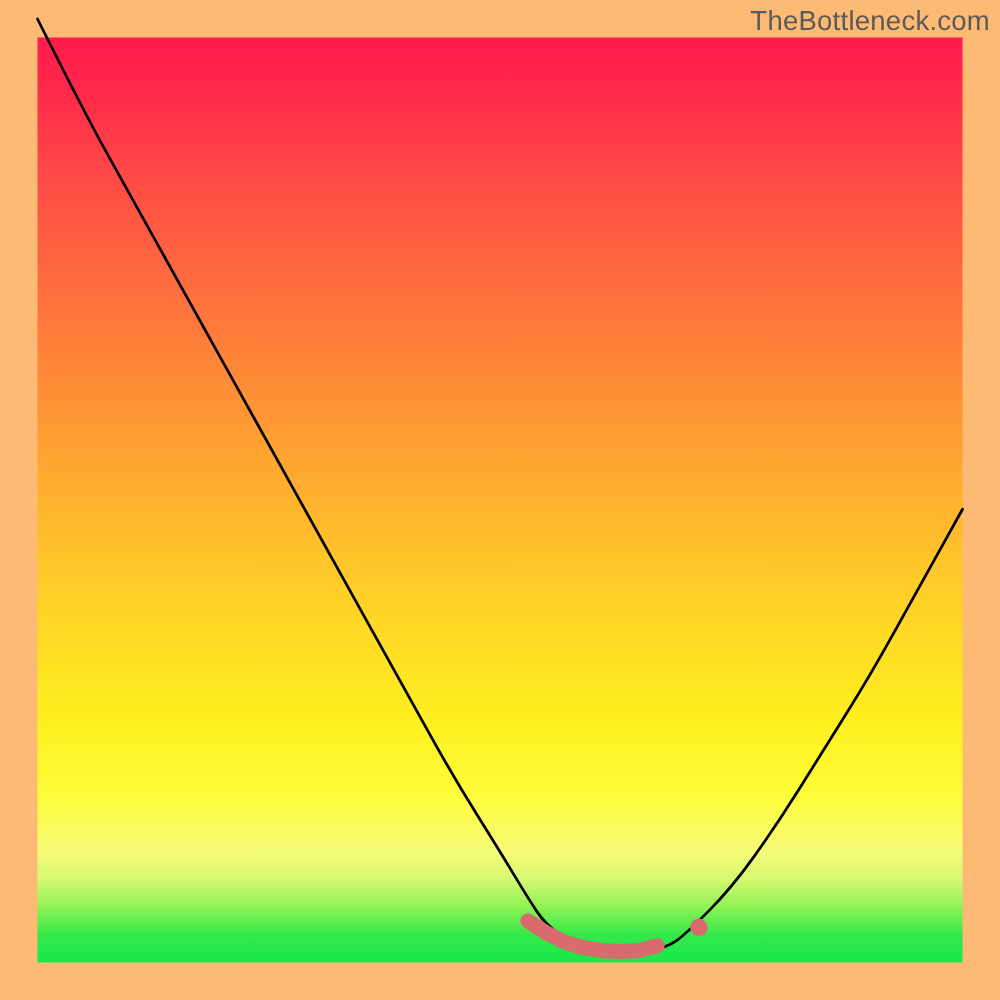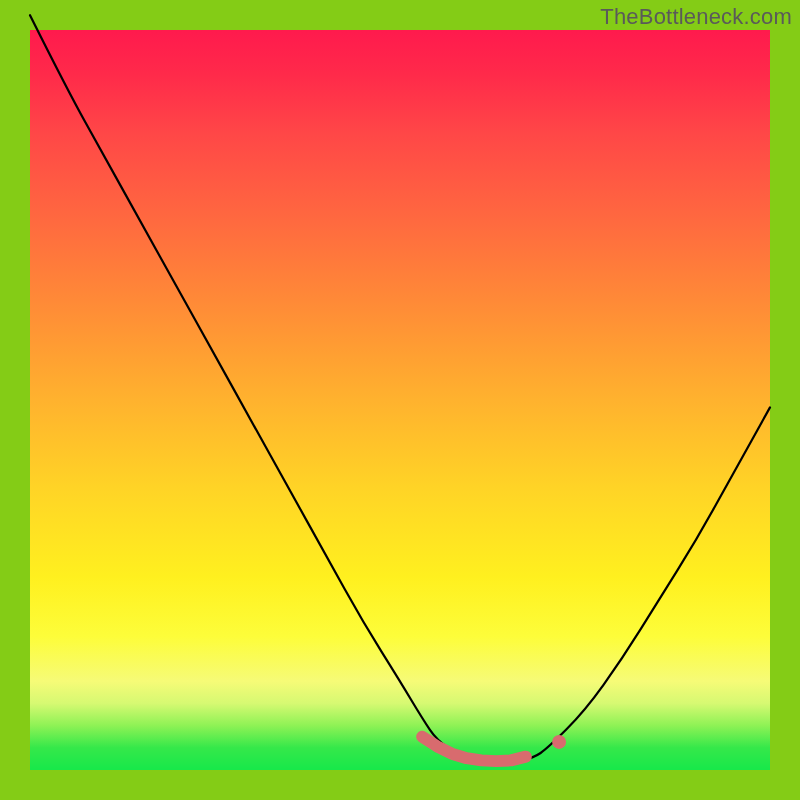--- a/index.html
+++ b/index.html
@@ -10,21 +10,21 @@
     background: #000;
     overflow: hidden;
     font-family: Arial, Helvetica, sans-serif;
   }
   .frame {
     position: absolute;
     left: 0;
     top: 0;
     width: 800px;
     height: 800px;
-    background: #84cc16;
+    background: #fdba74;
   }
   .plot {
     position: absolute;
     left: 30px;
     top: 30px;
     width: 740px;
     height: 740px;
     
     background: linear-gradient(to bottom,
       #ff1a4d 0%,

